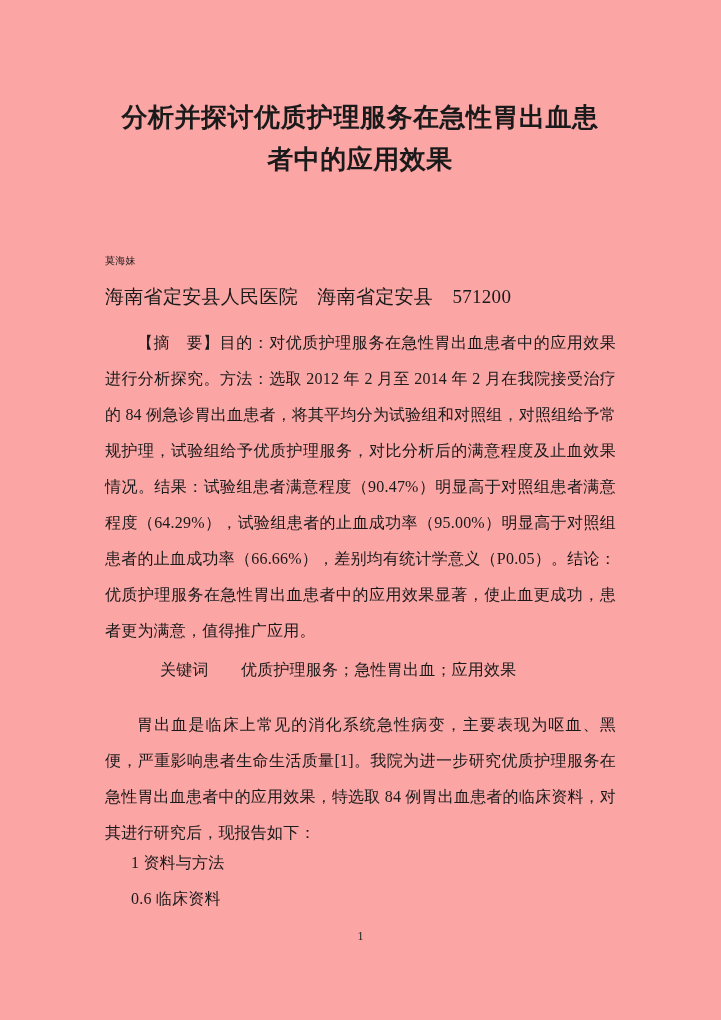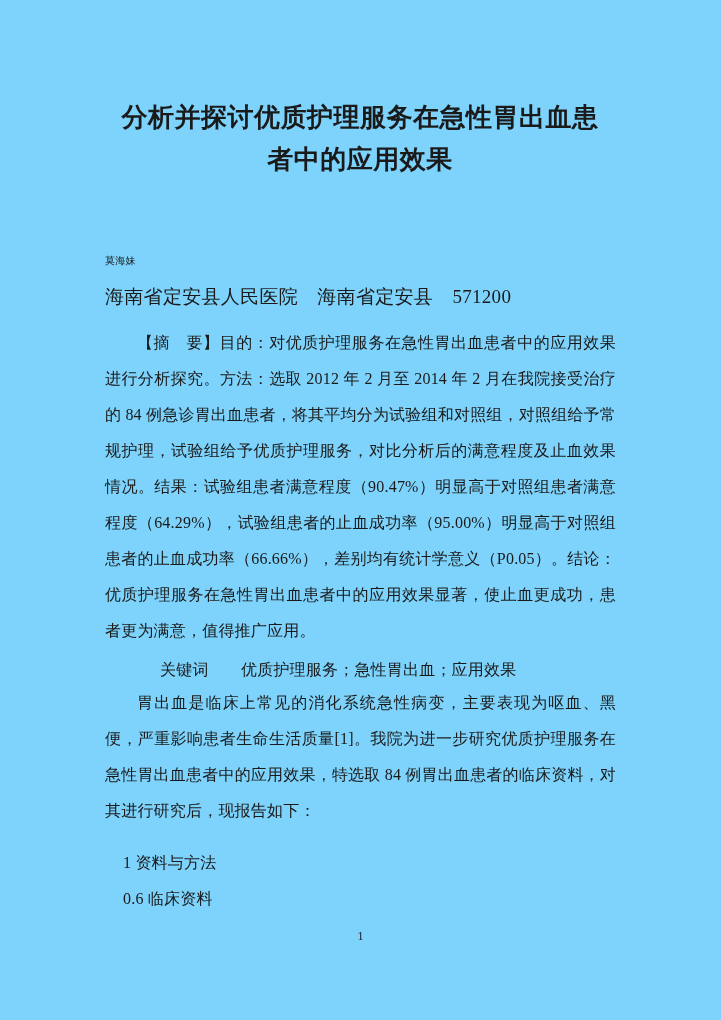--- a/index.html
+++ b/index.html
@@ -9,21 +9,21 @@
     background: #ffffff;
   }
   body {
     font-family: "Liberation Serif", "DejaVu Serif", serif;
     color: #1a1a1a;
   }
   .page {
     position: relative;
     width: 721px;
     height: 1020px;
-    background: #7dd3fc;
+    background: #fca5a5;
     overflow: hidden;
     box-sizing: border-box;
   }
   .content {
     position: absolute;
     left: 0;
     top: 0;
     width: 721px;
     height: 1020px;
     padding: 0;
@@ -94,37 +94,37 @@
     text-indent: 55px;
     letter-spacing: 0.2px;
     white-space: pre;
     font-family: Liberation Mono, monospace;
   }
 
   
   .body-block {
     position: absolute;
     left: 105px;
-    top: 685px;
+    top: 707px;
     width: 511px;
   }
   .body-para {
     font-size: 16px;
     line-height: 36px;
     text-align: justify;
     text-justify: inter-ideograph;
     text-indent: 32px;
     letter-spacing: 0.2px;
     margin: 0;
   }
 
   
   .sections {
     position: absolute;
-    left: 105px;
+    left: 113px;
     top: 845px;
     width: 511px;
   }
   .section-heading {
     font-size: 16px;
     line-height: 36px;
     text-indent: 18px;
     letter-spacing: 0.2px;
     white-space: pre;
   }

